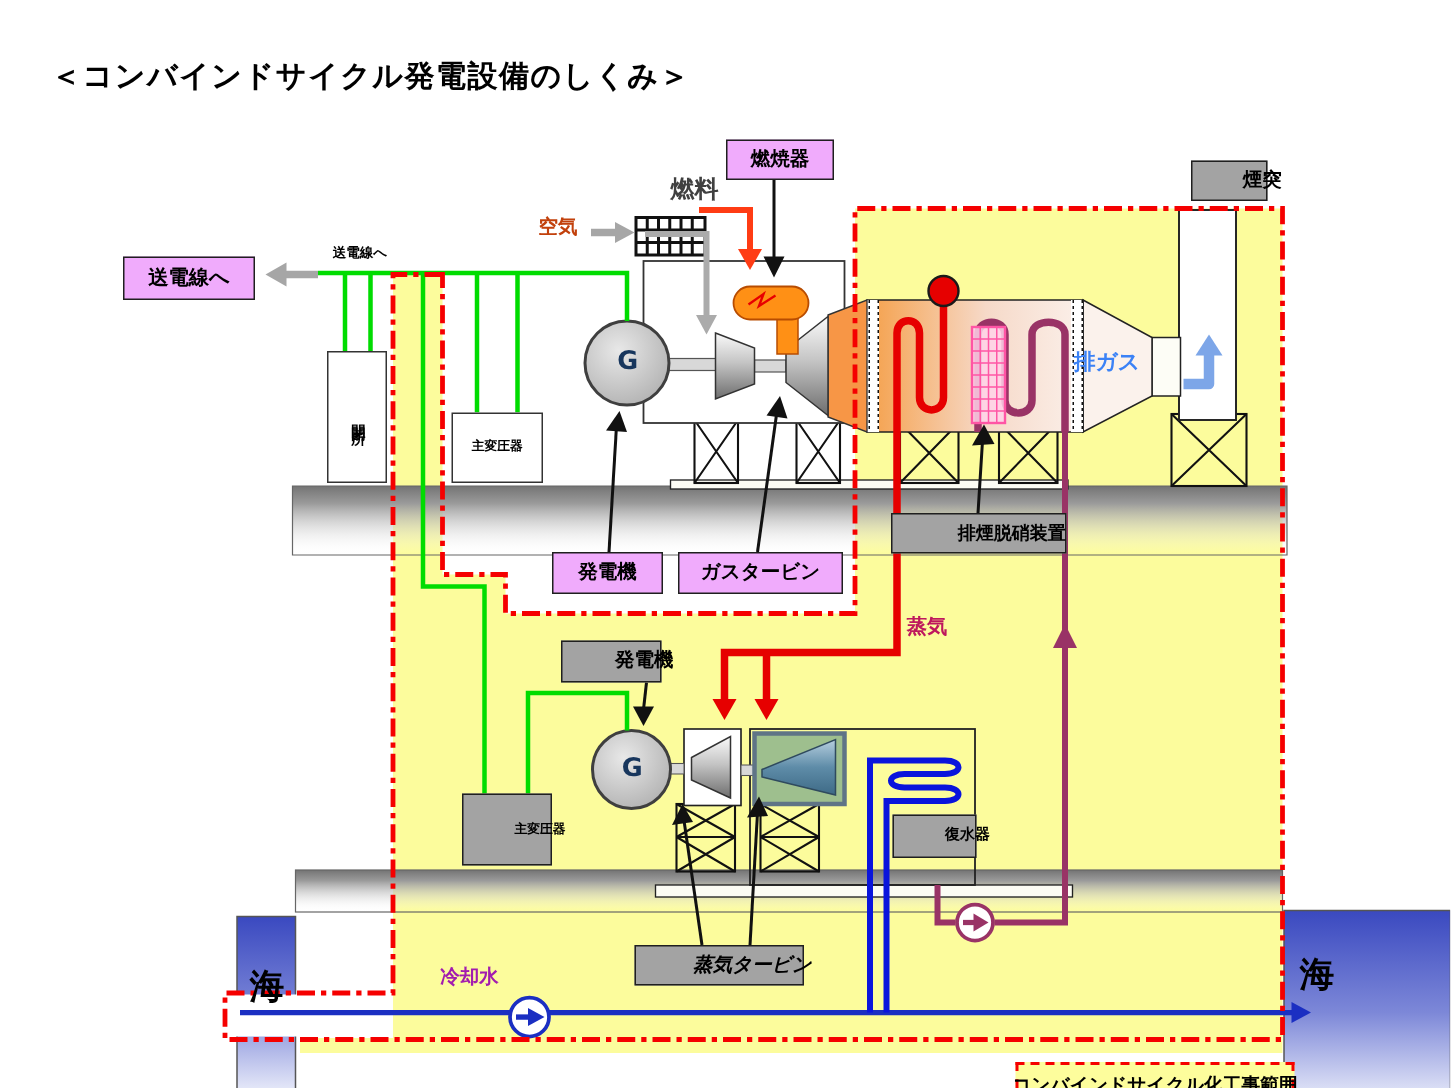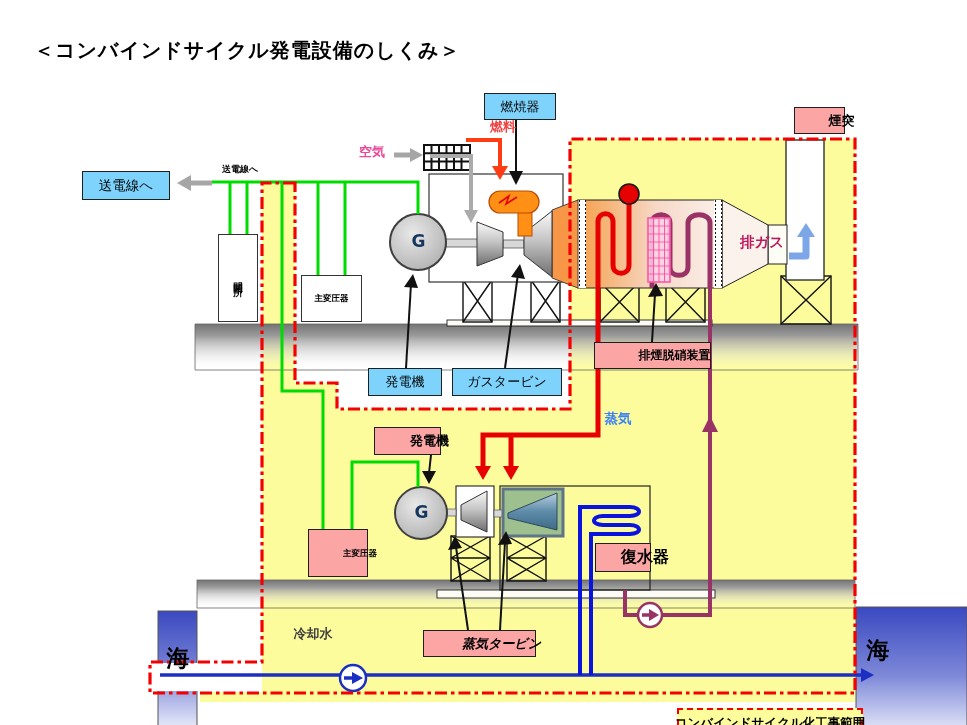--- a/index.html
+++ b/index.html
@@ -1,44 +1,44 @@
 <!DOCTYPE html>
 <html><head>
 <meta charset="utf-8">
 <style>
   html,body{margin:0;padding:0;background:#fff;}
   #stage{position:relative;width:967px;height:725px;background:#fff;overflow:hidden;
          font-family:"DejaVu Sans","Liberation Sans",sans-serif;margin-top:24px;}
   #stage svg{position:absolute;left:0;top:0;}
   .lb{position:absolute;display:flex;align-items:center;justify-content:center;
       box-sizing:border-box;text-align:center;line-height:1.05;color:#000;white-space:nowrap;}
-  .box-blue{background:#7dd3fc;border:1.6px solid #1f1f1f;font-size:13px;font-weight:400;}
-  .box-orange{background:#fca5a5;border:1.4px solid #1f1f1f;font-size:13px;font-weight:600;padding-left:44px;}
+  .box-blue{background:#f0abfc;border:1.6px solid #1f1f1f;font-size:13px;font-weight:700;}
+  .box-orange{background:#a3a3a3;border:1.4px solid #1f1f1f;font-size:13px;font-weight:600;padding-left:44px;}
   .box-white{background:#FFFFFF;border:1.3px solid #333;font-weight:600;}
   .txt{font-weight:700;}
   #t-title{left:34px;top:16px;font-size:20px;font-weight:600;letter-spacing:1px;}
   #t-soudensen{left:82px;top:147px;width:88px;height:29px;font-size:13.5px;}
   #t-soudensen-s{left:211px;top:139px;width:58px;height:13px;font-size:9px;font-weight:600;}
   #t-kaiheisho{left:218px;top:210px;width:40px;height:88px;writing-mode:vertical-rl;font-size:9.5px;letter-spacing:2px;}
   #t-shuhen1{left:301px;top:251px;width:61px;height:47px;font-size:8.5px;align-items:center;}
-  #t-kuki{left:351px;top:119px;width:42px;height:18px;font-size:13px;color:#ec4899;}
-  #t-nenryo{left:482px;top:94px;width:42px;height:17px;font-size:13px;color:#ef4444;}
+  #t-kuki{left:351px;top:119px;width:42px;height:18px;font-size:13px;color:#c2410c;}
+  #t-nenryo{left:442px;top:94px;width:42px;height:17px;font-size:16px;color:#404040;}
   #t-nenshoki{left:484px;top:69px;width:72px;height:27px;}
   #t-entotsu{left:794px;top:83px;width:51px;height:27px;}
   #t-boiler{left:589px;top:130px;width:118px;height:26px;font-size:12px;}
-  #t-haigasu{left:730px;top:207px;width:64px;height:23px;font-size:14.5px;color:#be185d;}
+  #t-haigasu{left:706px;top:207px;width:64px;height:23px;font-size:14.5px;color:#3b82f6;}
   #t-hatsudenki1{left:368px;top:344px;width:74px;height:28px;}
   #t-gasturbine{left:452px;top:344px;width:110px;height:28px;}
   #t-denox{left:594px;top:318px;width:117px;height:27px;font-size:12px;}
-  #t-joki{left:596px;top:385px;width:44px;height:18px;font-size:13.5px;color:#3b82f6;}
+  #t-joki{left:596px;top:385px;width:44px;height:18px;font-size:13.5px;color:#be185d;}
   #t-hatsudenki2{left:374px;top:403px;width:67px;height:28px;}
   #t-shuhen2{left:308px;top:505px;width:60px;height:48px;font-size:8.5px;}
   #t-jokiturbine{left:423px;top:606px;width:113px;height:27px;font-style:italic;}
-  #t-fukusuiki{left:595px;top:519px;width:56px;height:29px;font-size:16px;}
-  #t-reikyakusui{left:284px;top:600px;width:58px;height:19px;font-size:13px;color:#404040;}
+  #t-fukusuiki{left:595px;top:519px;width:56px;height:29px;font-size:10px;}
+  #t-reikyakusui{left:284px;top:618px;width:58px;height:19px;font-size:13px;color:#a21caf;}
   #t-umi-l{left:160px;top:620px;width:36px;height:28px;font-size:23px;}
   #t-umi-r{left:860px;top:612px;width:36px;height:28px;font-size:23px;}
   #t-scope{left:677px;top:684px;width:186px;height:29px;background:#FDFD9C;
            border:2.5px dashed #F50000;font-size:12.5px;font-weight:700;}
   #t-g1{left:404px;top:204px;width:29px;height:28px;font-size:17px;font-weight:700;color:#17365D;}
   #t-g2{left:407px;top:475px;width:29px;height:28px;font-size:17px;font-weight:700;color:#17365D;}
 </style>
 </head>
 <body>
 

